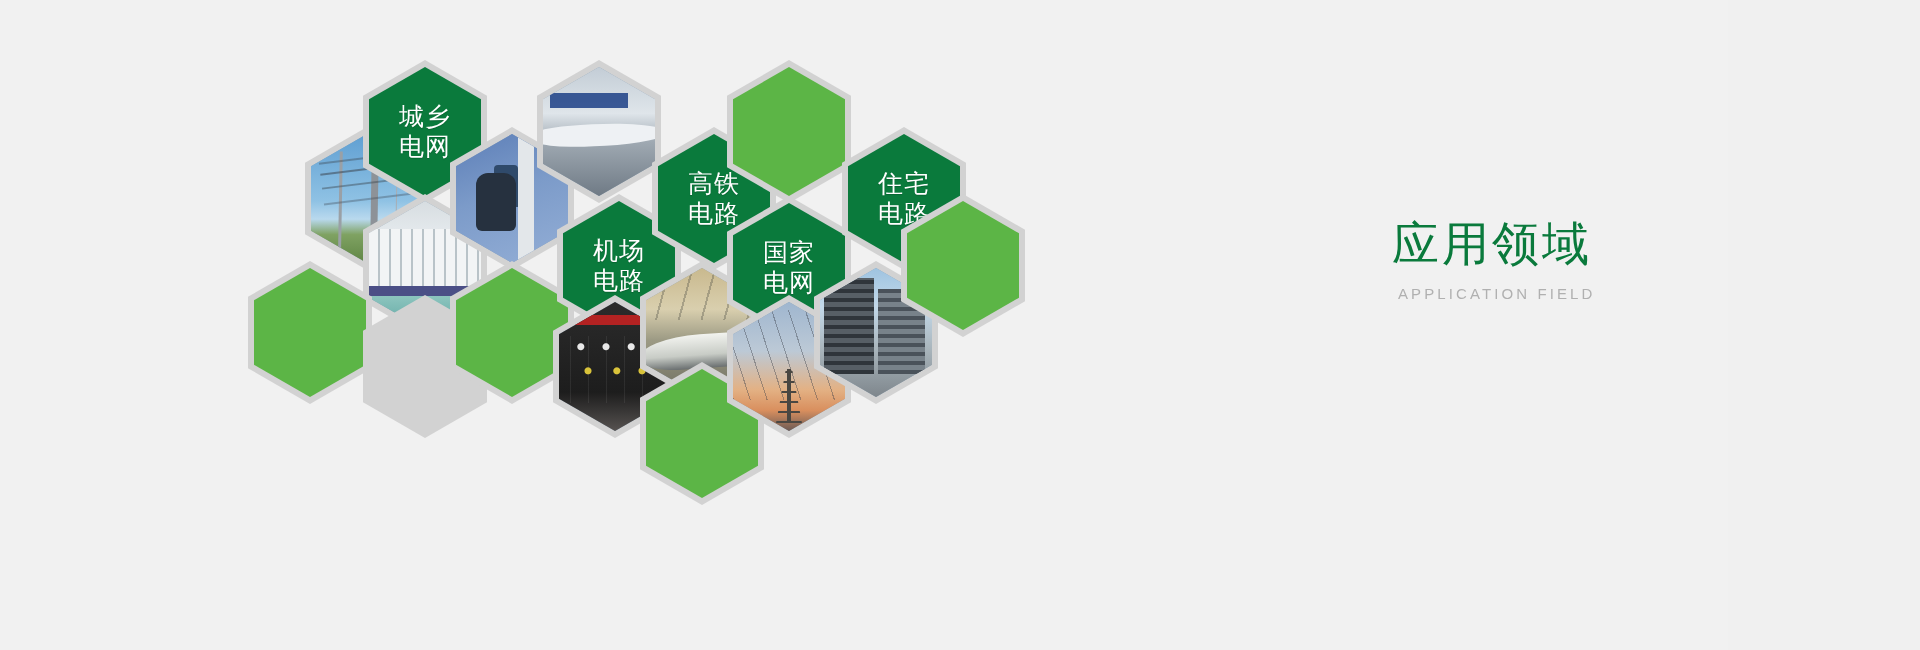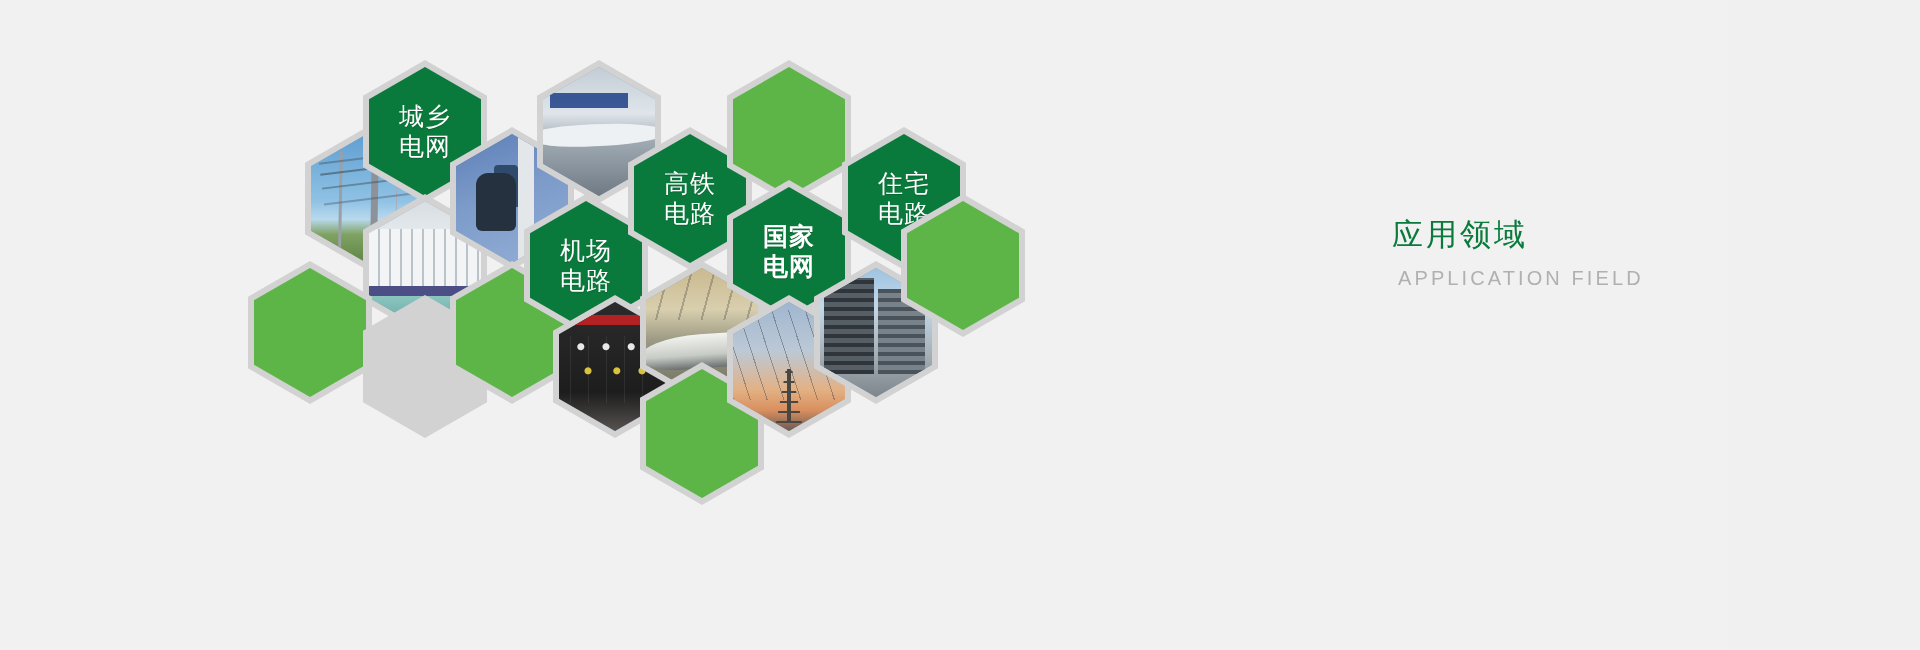--- a/index.html
+++ b/index.html
@@ -261,31 +261,31 @@
 
   
   #heading {
     position: absolute;
     left: 1392px;
     top: 218px;
     width: 430px;
   }
   #heading .title {
     color: #0a7a3c;
-    font-size: 31px;
+    font-size: 47px;
     line-height: 1.12;
     letter-spacing: 3px;
     font-weight: normal;
     margin: 0;
     font-family: "Liberation Sans", "DejaVu Sans", sans-serif;
   }
   #heading .subtitle {
     margin: 14px 0 0 6px;
     color: #b0b0b0;
-    font-size: 20px;
+    font-size: 15px;
     letter-spacing: 3.1px;
     font-family: "Liberation Sans", "DejaVu Sans", sans-serif;
   }
 </style>
 </head>
 <body>
 
 <div id="stage">
 
   <div id="comb">
@@ -324,55 +324,55 @@
       <div class="hex light" style="left: 450px; top: 261px;">
         <div class="shell"></div>
         <div class="face"></div>
       </div>
       <div class="hex photo" style="left: 537px; top: 60px;">
         <div class="shell"></div>
         <div class="face">
           <div class="ph ph-air"></div>
         </div>
       </div>
-      <div class="hex dark" style="left: 524px; top: 194px;">
+      <div class="hex dark" style="left: 557px; top: 194px;">
         <div class="shell"></div>
         <div class="face">
           <div class="label">机场
 电路</div>
         </div>
       </div>
       <div class="hex photo" style="left: 553px; top: 295px;">
         <div class="shell"></div>
         <div class="face">
           <div class="ph ph-panel"></div>
         </div>
       </div>
-      <div class="hex dark" style="left: 628px; top: 127px;">
+      <div class="hex dark" style="left: 652px; top: 127px;">
         <div class="shell"></div>
         <div class="face">
           <div class="label">高铁
 电路</div>
         </div>
       </div>
       <div class="hex photo" style="left: 640px; top: 261px;">
         <div class="shell"></div>
         <div class="face">
           <div class="ph ph-train"></div>
         </div>
       </div>
       <div class="hex light" style="left: 640px; top: 362px;">
         <div class="shell"></div>
         <div class="face"></div>
       </div>
       <div class="hex light" style="left: 727px; top: 60px;">
         <div class="shell"></div>
         <div class="face"></div>
       </div>
-      <div class="hex dark" style="left: 727px; top: 180px; font-weight: bold;">
+      <div class="hex dark" style="left: 727px; top: 196px;">
         <div class="shell"></div>
         <div class="face">
           <div class="label">国家
 电网</div>
         </div>
       </div>
       <div class="hex photo" style="left: 727px; top: 295px;">
         <div class="shell"></div>
         <div class="face">
           <div class="ph ph-dusk"></div>

